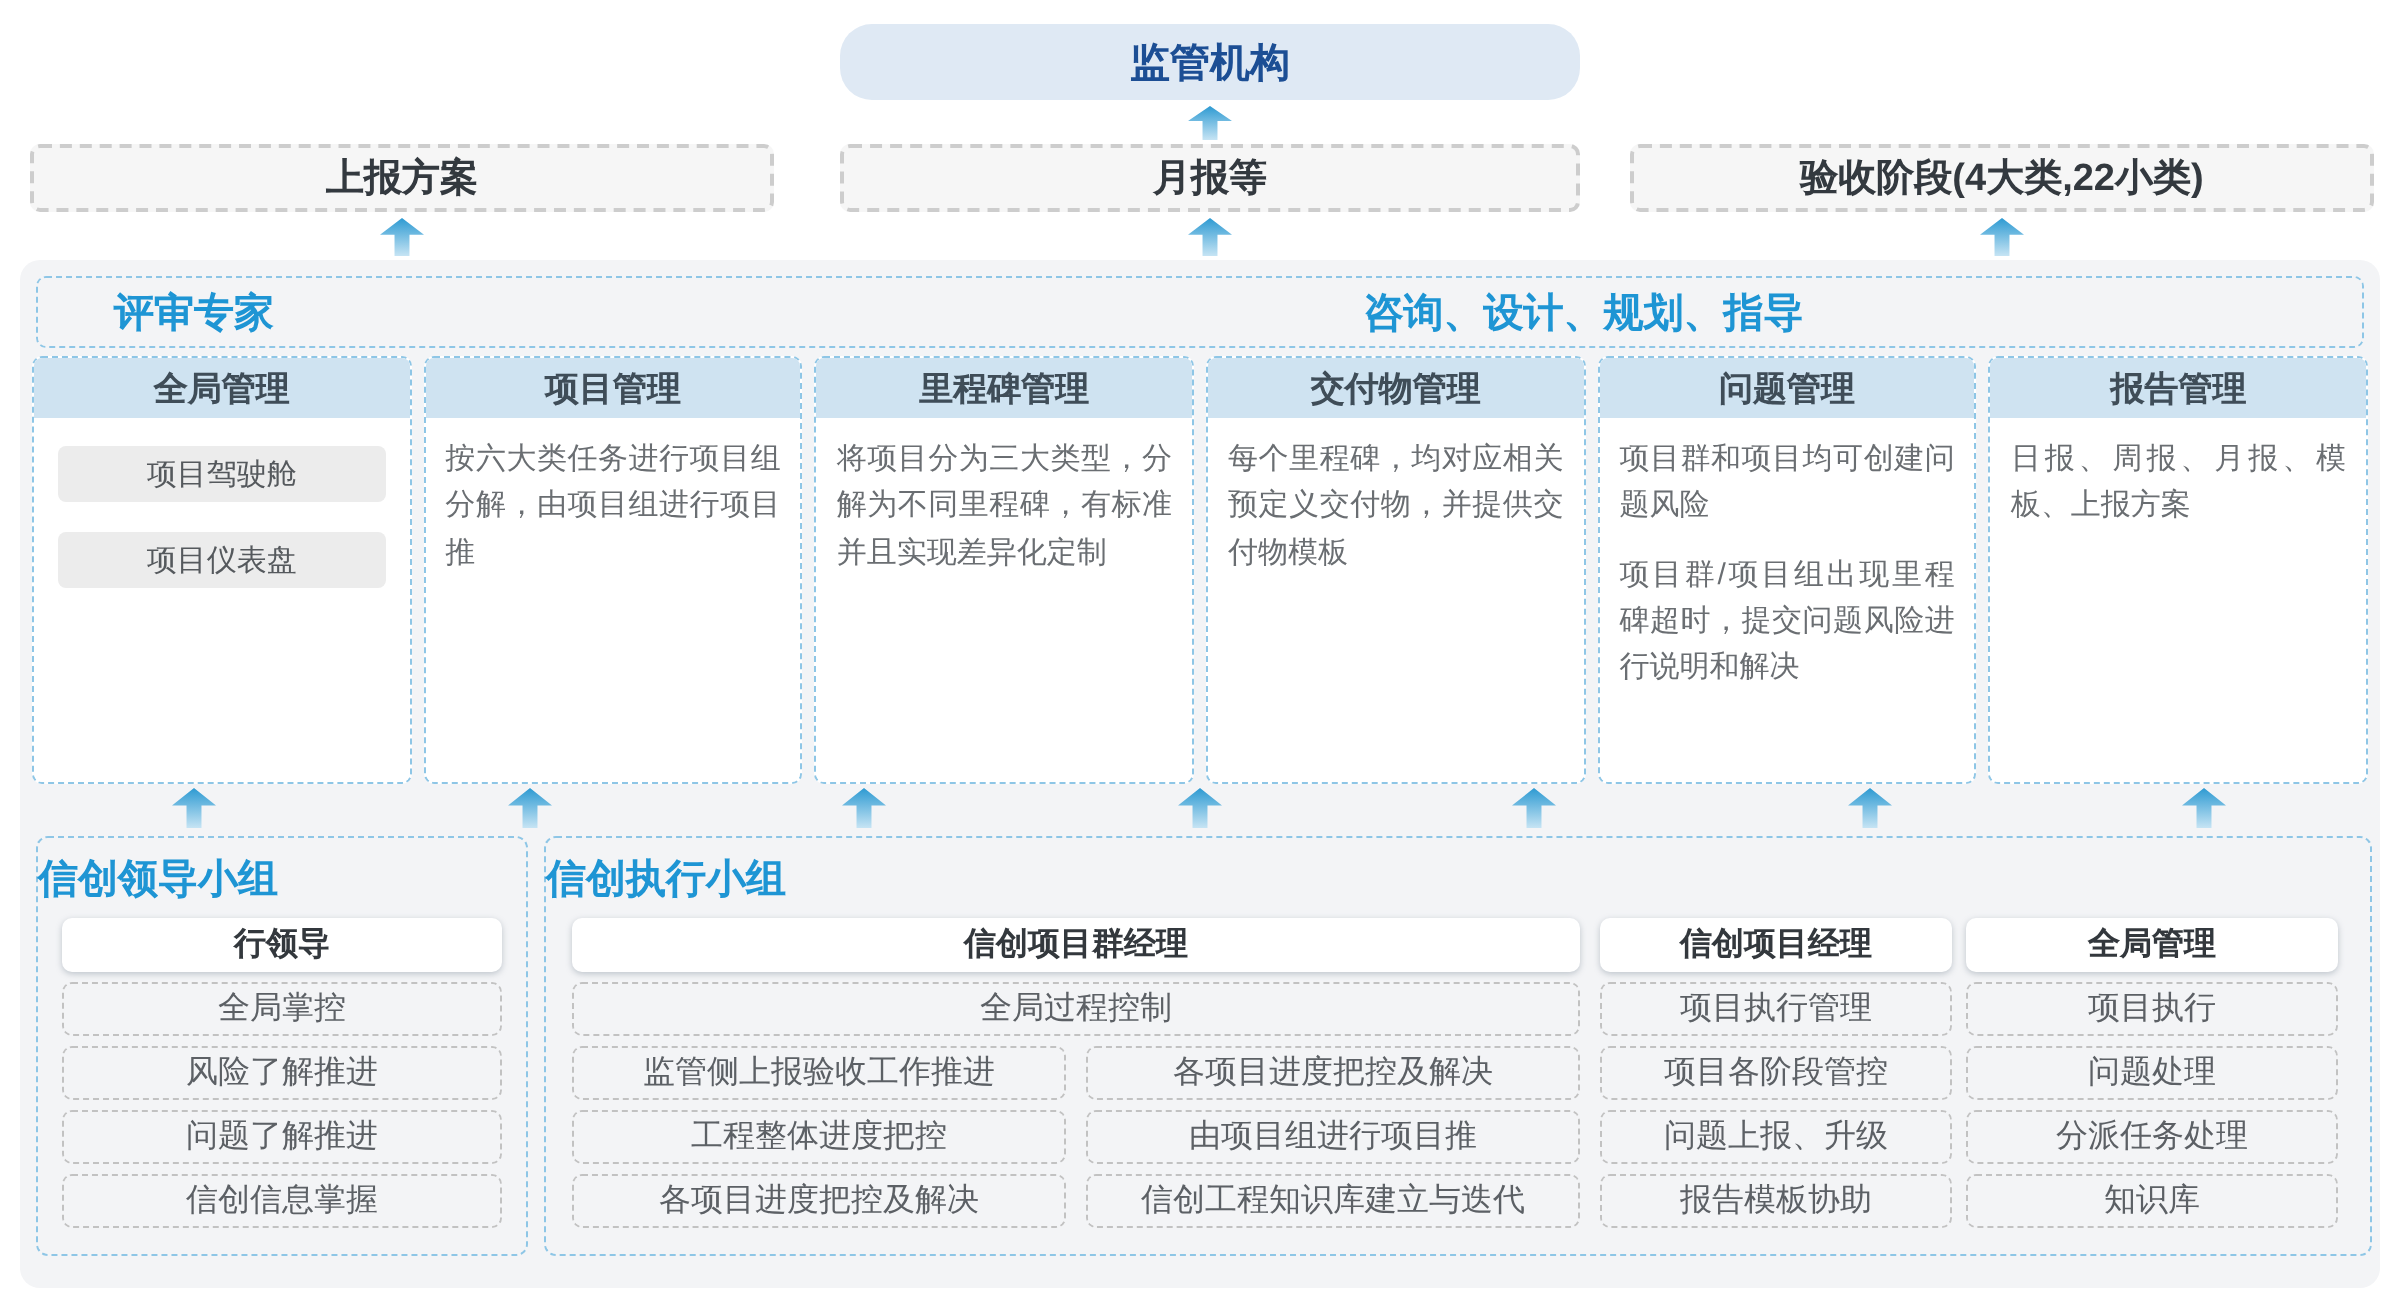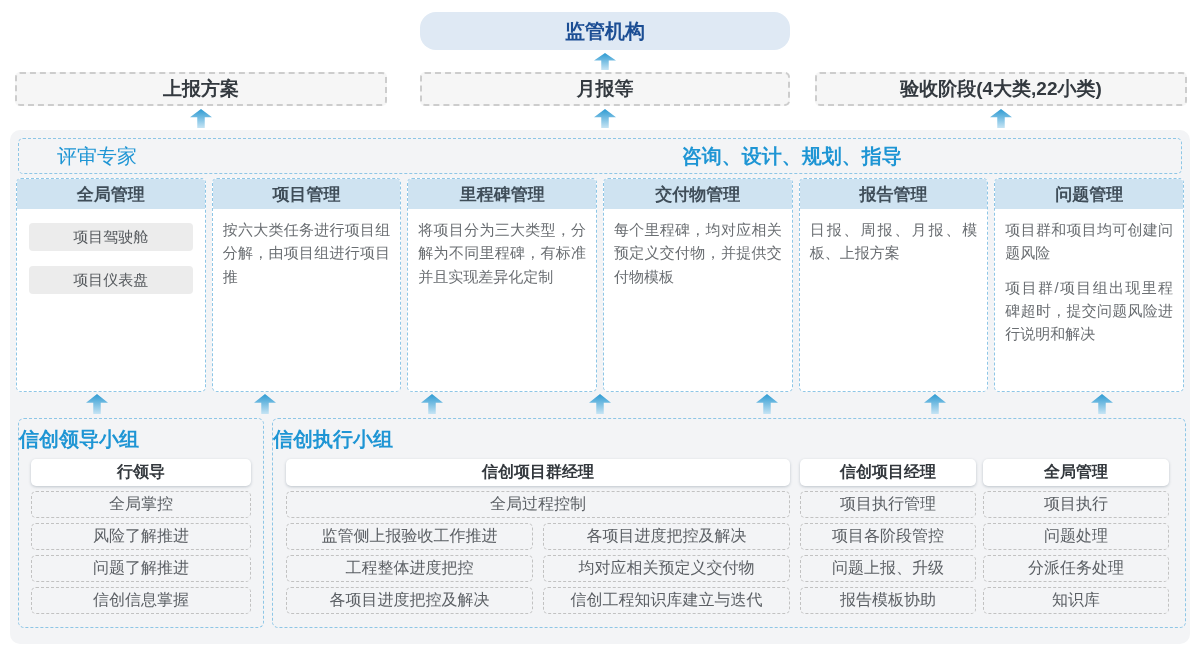--- a/index.html
+++ b/index.html
@@ -17,21 +17,21 @@
   .arrow{position:absolute;width:22px;
     background:linear-gradient(to top,#c6e4f4,#2d9ad2);
     clip-path:polygon(50% 0,100% 44%,67% 44%,67% 100%,33% 100%,33% 44%,0 44%);}
 
   .container{position:absolute;left:10px;top:130px;width:1180px;height:514px;
     background:#f3f4f6;border-radius:10px;}
 
   .expert-header{position:absolute;left:8px;top:8px;right:8px;height:36px;
     border:1.5px dashed #8ec6e6;border-radius:5px;box-sizing:border-box;}
   .expert-label{position:absolute;left:38px;top:0;height:100%;display:flex;align-items:center;
-    font-size:20px;font-weight:normal;color:#1e95d4;}
+    font-size:20px;font-weight:bold;color:#1e95d4;}
   .guide-label{position:absolute;left:33%;right:0;top:0;height:100%;display:flex;align-items:center;
     justify-content:center;font-size:20px;font-weight:bold;color:#1e95d4;}
 
   .cols{position:absolute;left:6px;top:48px;width:1168px;height:214px;display:flex;gap:6px;}
   .col{flex:1;background:#fff;border:1.5px dashed #8ec6e6;border-radius:5px;box-sizing:border-box;
     display:flex;flex-direction:column;overflow:hidden;}
   .col-head{flex:0 0 30px;background:#cfe3f1;display:flex;align-items:center;justify-content:center;
     font-size:17px;font-weight:bold;color:#3f4d58;}
   .col-body{padding:9px 10px;}
   .col-text{margin:0 0 11px;font-size:15px;line-height:1.55;color:#6a6e72;text-align:justify;}
@@ -103,31 +103,31 @@
             <p class="col-text">将项目分为三大类型，分解为不同里程碑，有标准并且实现差异化定制</p>
           </div>
       </div>
       <div class="col">
         <div class="col-head">交付物管理</div>
         <div class="col-body">
             <p class="col-text">每个里程碑，均对应相关预定义交付物，并提供交付物模板</p>
           </div>
       </div>
       <div class="col">
-        <div class="col-head">报告管理</div>
-        <div class="col-body">
-            <p class="col-text">日报、周报、月报、模板、上报方案</p>
-          </div>
-      </div>
-      <div class="col">
         <div class="col-head">问题管理</div>
         <div class="col-body">
           <p class="col-text">项目群和项目均可创建问题风险</p>
           <p class="col-text">项目群/项目组出现里程碑超时，提交问题风险进行说明和解决</p>
         </div>
+      </div>
+      <div class="col">
+        <div class="col-head">报告管理</div>
+        <div class="col-body">
+            <p class="col-text">日报、周报、月报、模板、上报方案</p>
+          </div>
       </div>
     </div>
 
     <div class="arrow" style="left:76px;top:264px;height:20px;"></div>
     <div class="arrow" style="left:244px;top:264px;height:20px;"></div>
     <div class="arrow" style="left:411px;top:264px;height:20px;"></div>
     <div class="arrow" style="left:579px;top:264px;height:20px;"></div>
     <div class="arrow" style="left:746px;top:264px;height:20px;"></div>
     <div class="arrow" style="left:914px;top:264px;height:20px;"></div>
     <div class="arrow" style="left:1081px;top:264px;height:20px;"></div>
@@ -144,21 +144,21 @@
     <div class="group-box exec-group">
       <div class="group-title">信创执行小组</div>
 
       <div class="pgm-block">
         <div class="role-box">信创项目群经理</div>
         <div class="dash-item full">全局过程控制</div>
         <div class="two-col">
           <div class="dash-item">监管侧上报验收工作推进</div>
           <div class="dash-item">各项目进度把控及解决</div>
           <div class="dash-item">工程整体进度把控</div>
-          <div class="dash-item">均对应相关预定义交付物</div>
+          <div class="dash-item">由项目组进行项目推</div>
           <div class="dash-item">各项目进度把控及解决</div>
           <div class="dash-item">信创工程知识库建立与迭代</div>
         </div>
       </div>
 
       <div class="pm-block">
         <div class="role-box">信创项目经理</div>
         <div class="dash-item">项目执行管理</div>
         <div class="dash-item">项目各阶段管控</div>
         <div class="dash-item">问题上报、升级</div>

